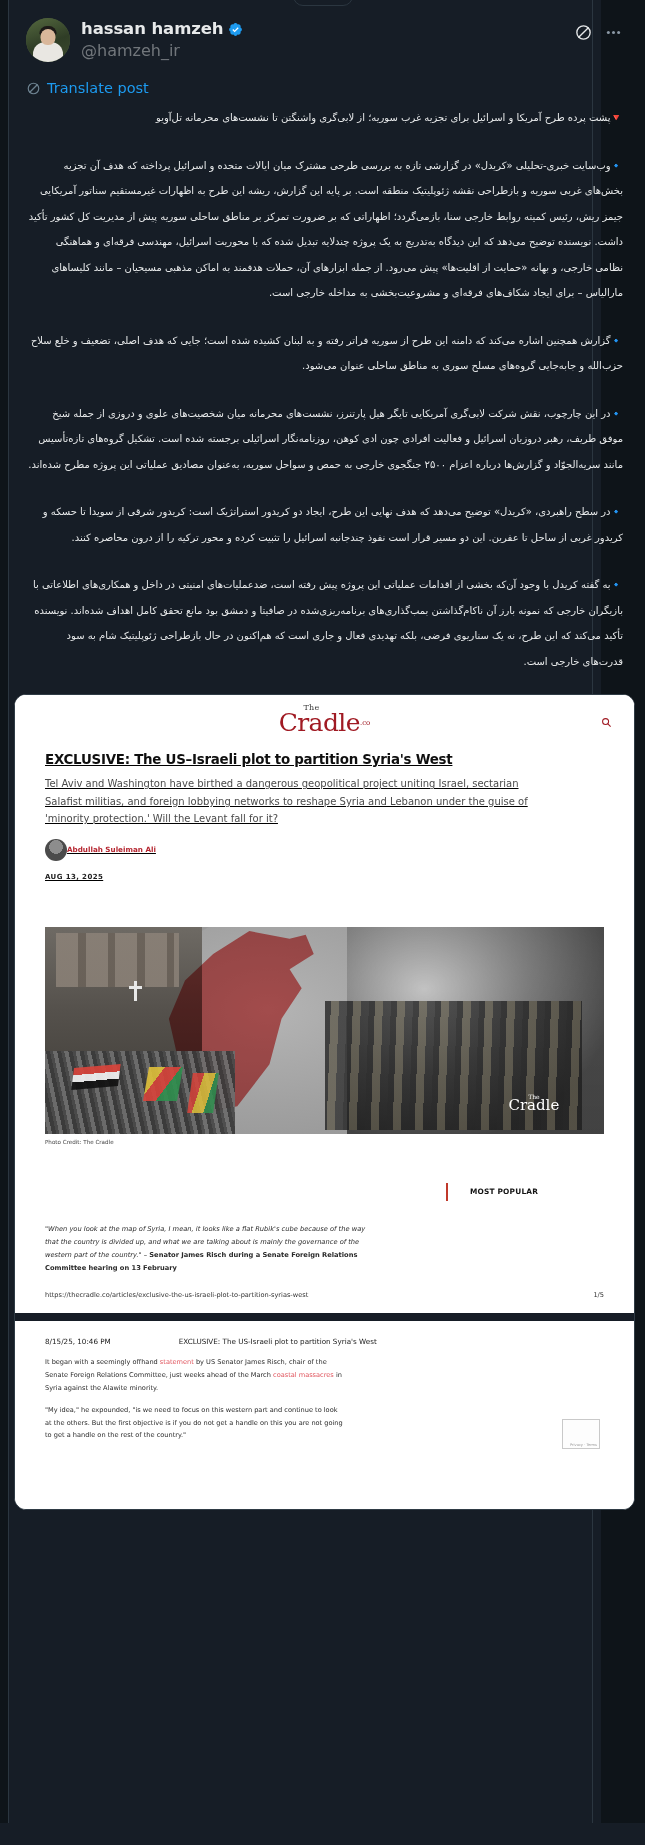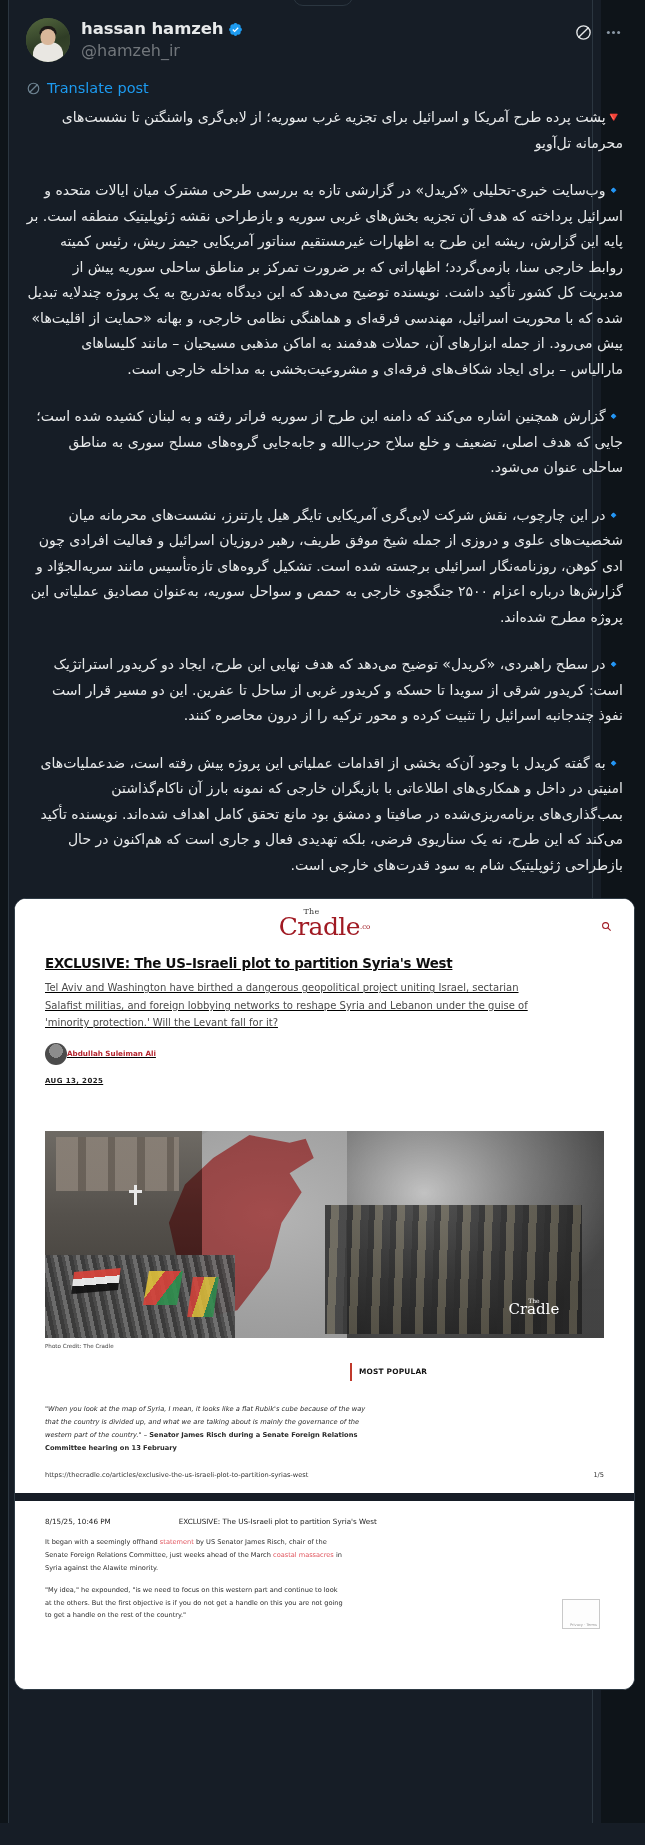--- a/index.html
+++ b/index.html
@@ -99,21 +99,21 @@
   .translate-label {
     color: #1d9bf0; font-size: 14.5px; line-height: 18px;
   }
 
   
   .post-body {
     margin-top: 8px;
     direction: rtl;
     text-align: right;
     color: #e7e9ea;
-    font-size: 14px;
+    font-size: 10px;
     line-height: 25.5px;
     unicode-bidi: plaintext;
   }
   .para { margin-bottom: 22px; }
   .para:last-child { margin-bottom: 0; }
   .bullet-red { color: #f4245e; }
   .bullet-blue { color: #4aa8f0; }
 
   
   .media-card {
@@ -259,23 +259,23 @@
     color:#fff; font-size:15px; line-height:1; text-align:center;
   }
   .hero .hero-mark small { display:block; font-size:6px; margin-bottom:-2px; }
 
   .photo-credit {
     padding: 5px 30px 0 30px;
     font-size: 5.6px; color: #3d3d3d;
   }
 
   .most-popular {
-    margin: 14px 0 0 0;
+    margin: 38px 0 0 0;
     padding-left: 335px;
-    display:flex; align-items:center; gap:7px;
+    display:flex; align-items:center; gap:22px;justify-content:center;
   }
   .mp-bar { width: 2px; height: 18px; background: #c0392b; flex:0 0 2px; }
   .mp-text { font-size: 7.4px; font-weight: bold; color:#151515; letter-spacing:.2px; }
 
   .pullquote {
     margin: 22px 30px 0 30px;
     font-size: 6.7px; line-height: 1.95; color: #2a2a2a;
     font-style: italic; max-width: 330px;
   }
   .pullquote b { font-style: normal; font-weight: bold; }

